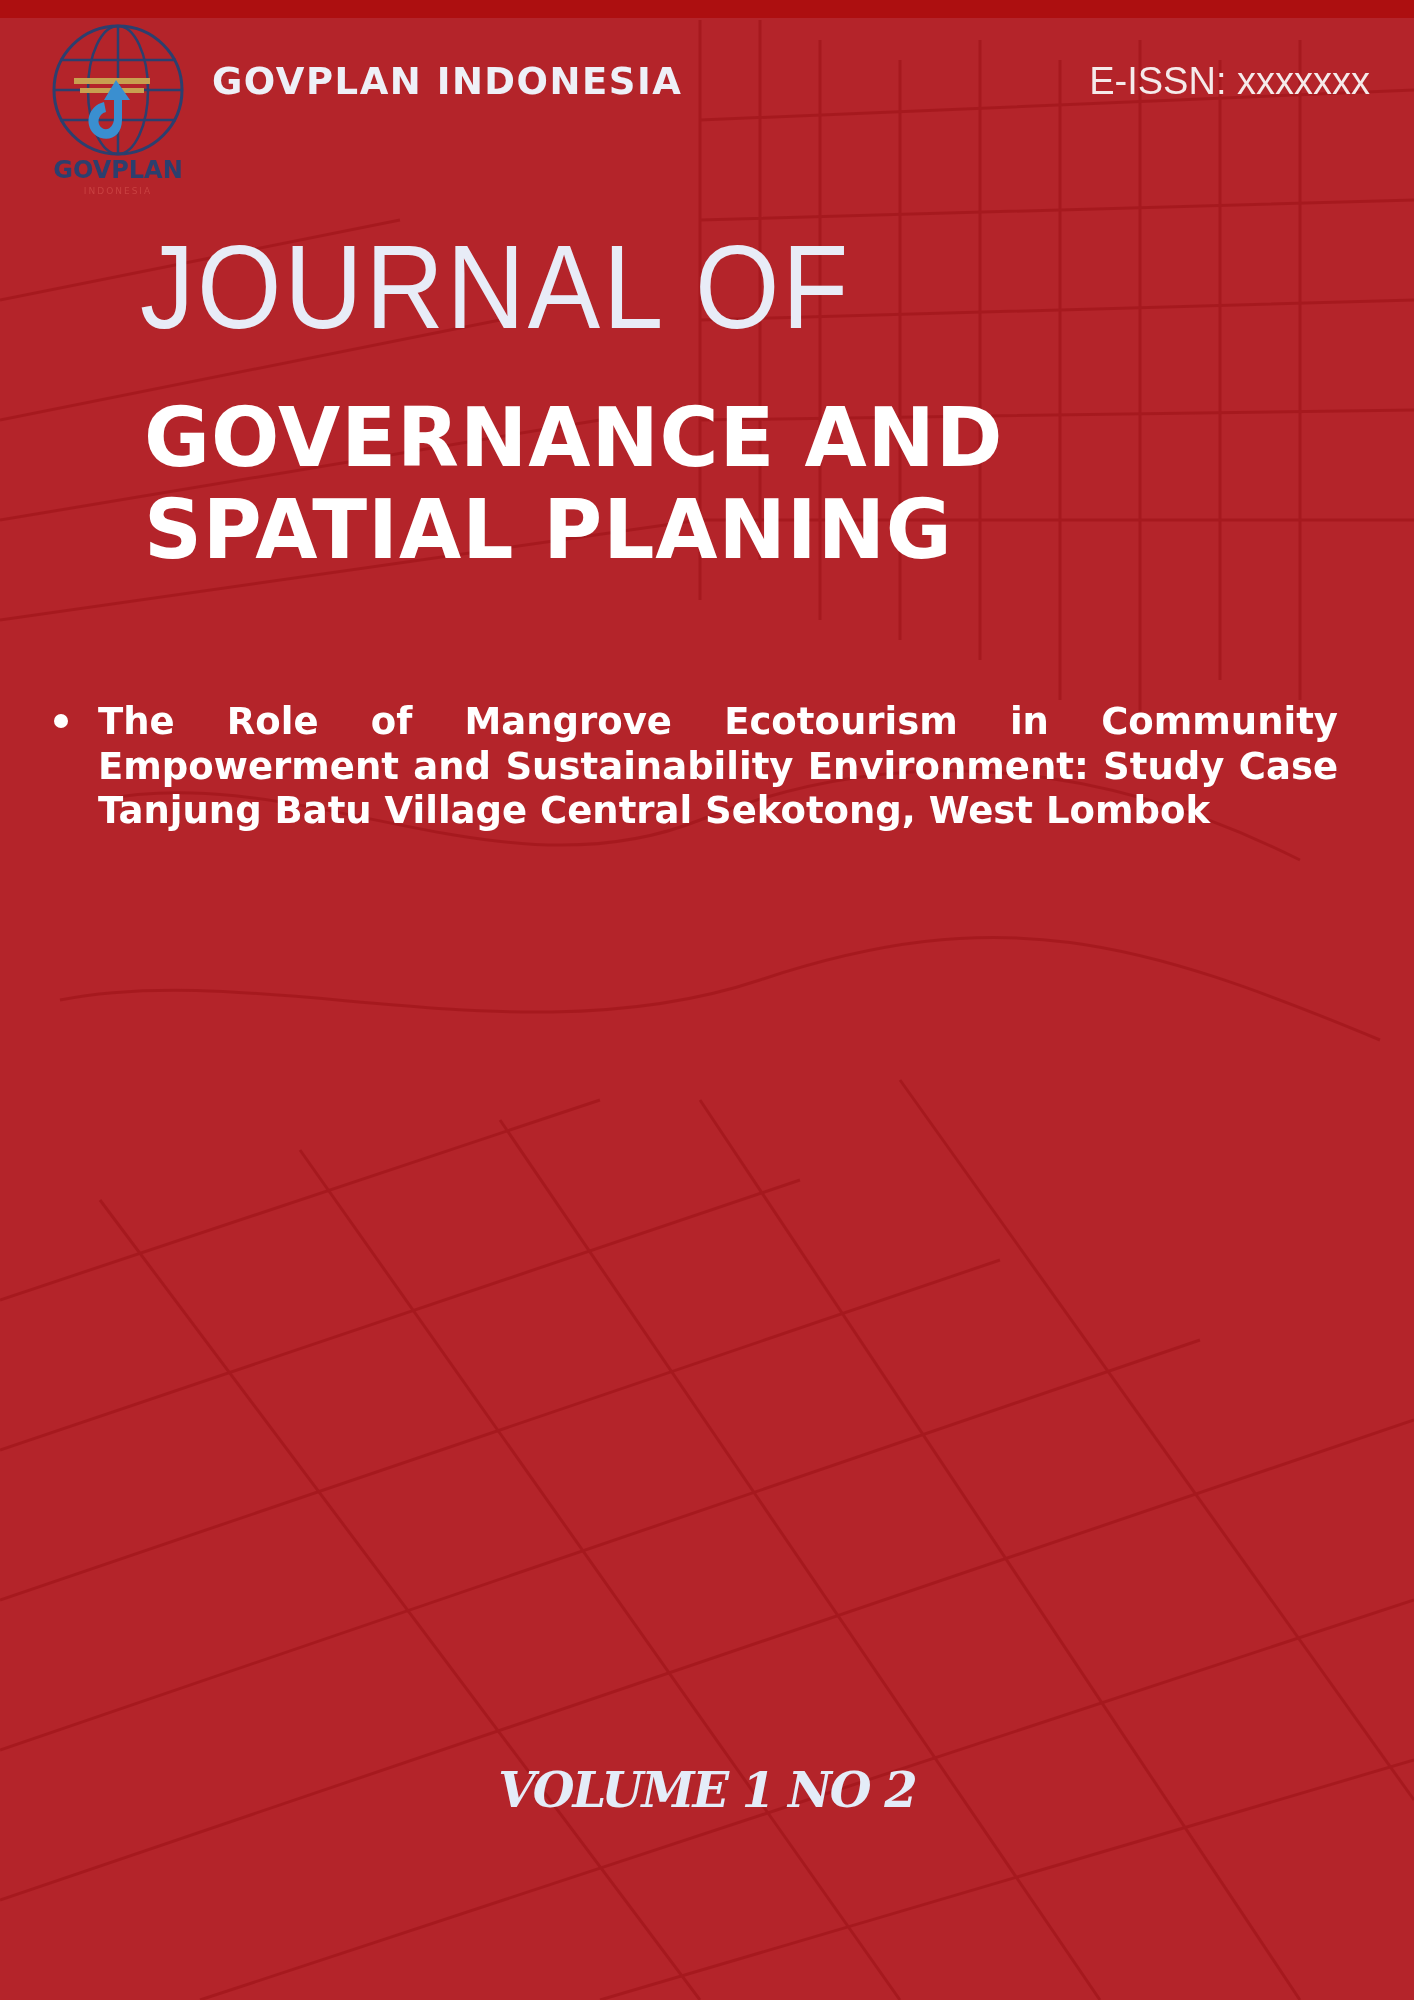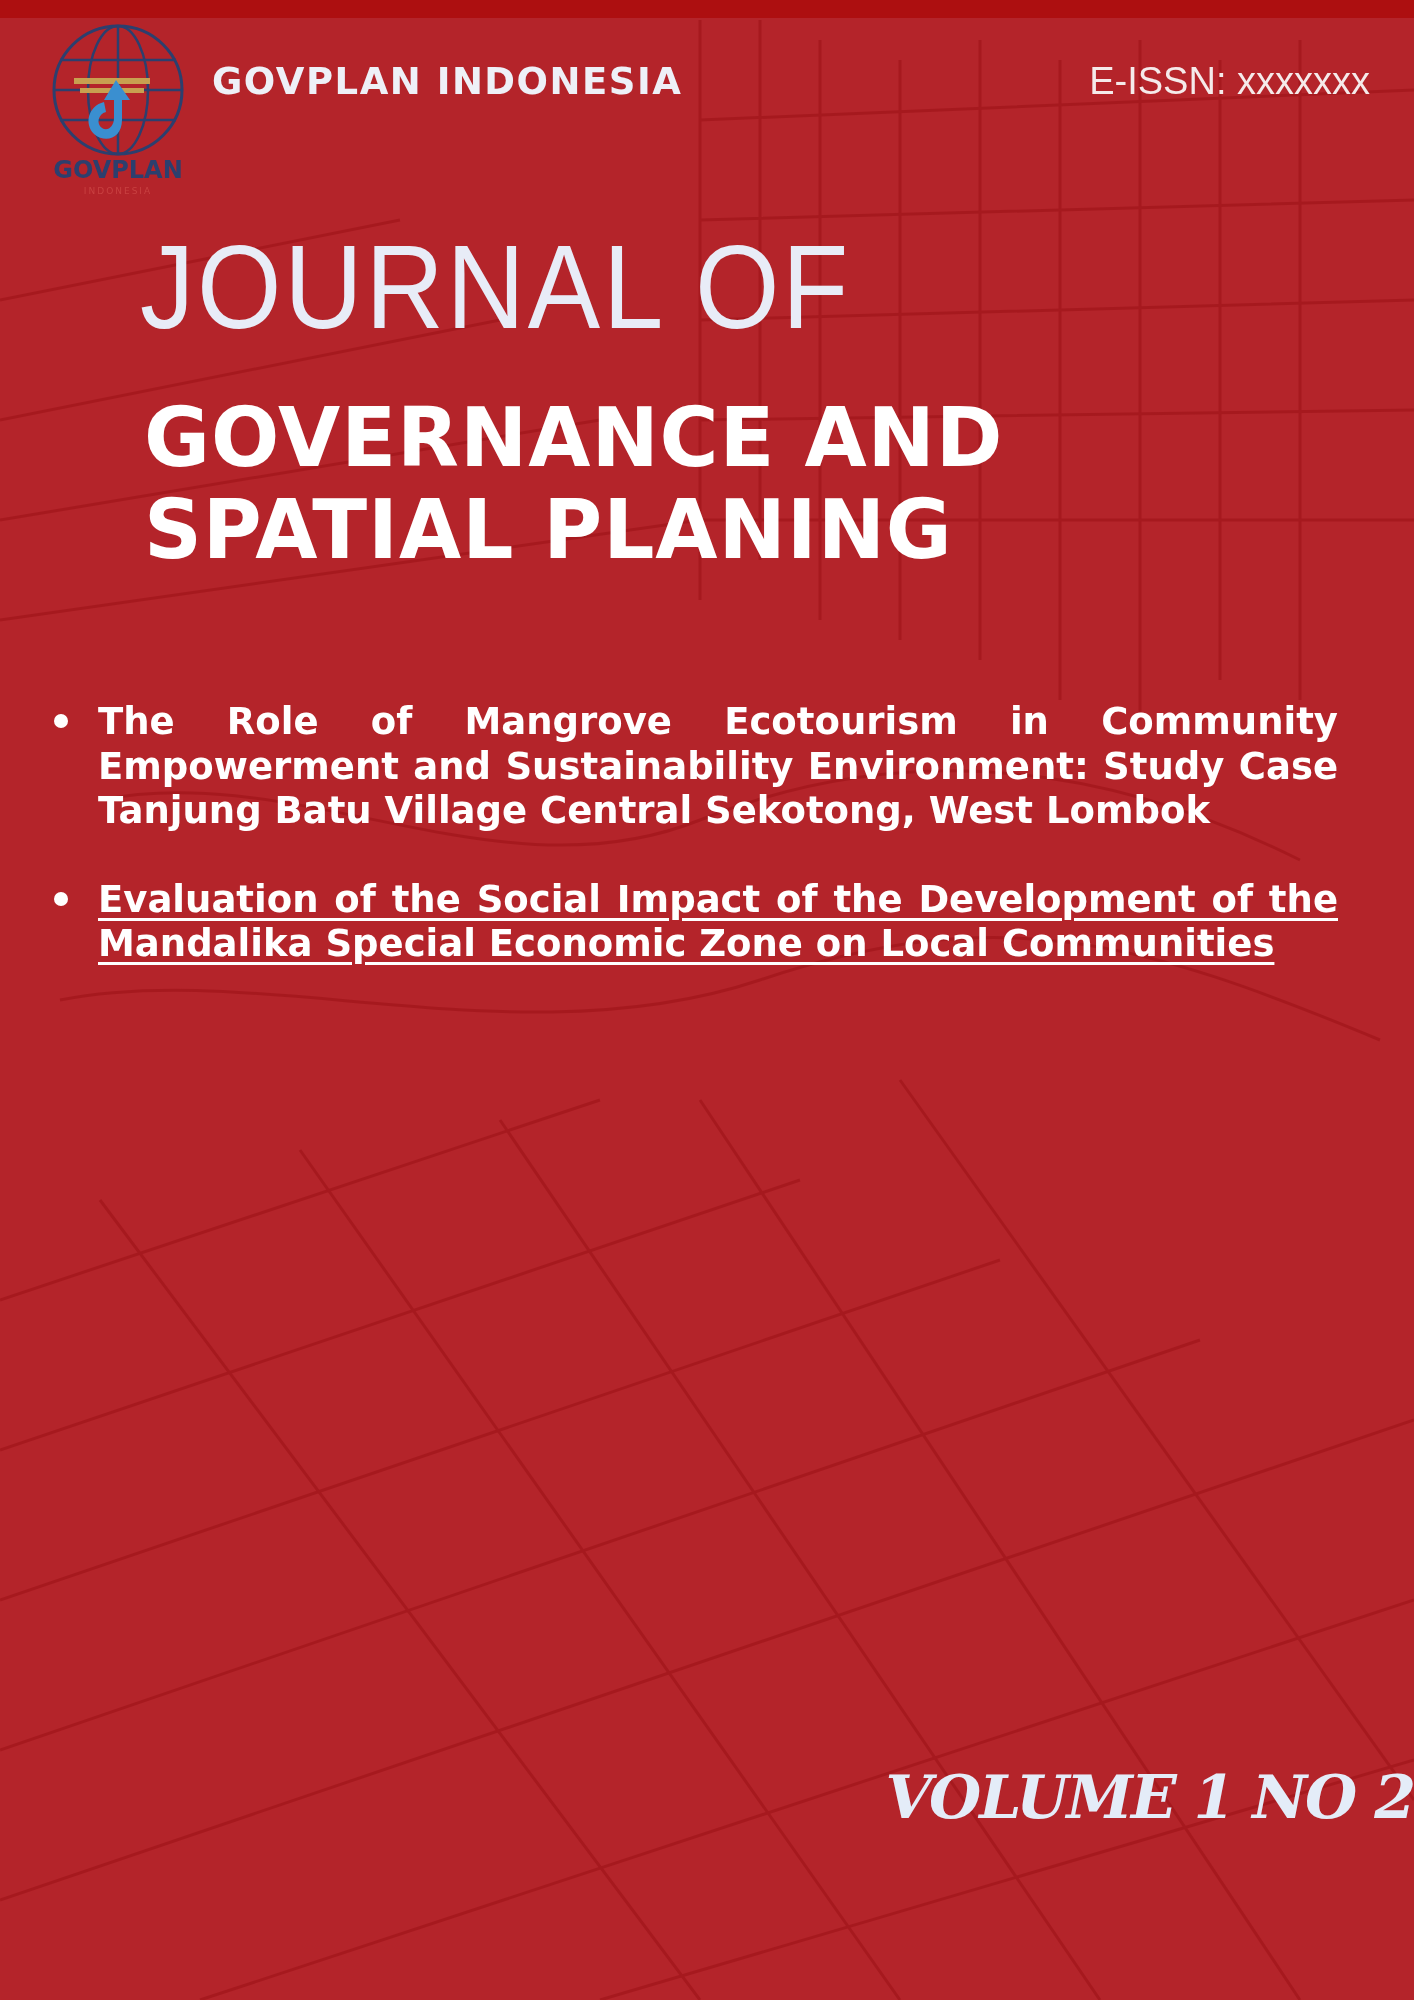--- a/index.html
+++ b/index.html
@@ -39,23 +39,23 @@
     font-family:"DejaVu Sans", sans-serif; font-weight:bold;
     font-size:37px; line-height:44.5px; text-align:justify;
     margin-bottom:44px;
   }
   .article .bullet {
     position:absolute; left:6px; top:14px; width:14px; height:14px;
     background:#fff; border-radius:50%;
   }
   .article.linked .text { text-decoration:underline; text-decoration-thickness:3px; text-underline-offset:6px; }
   .volume {
-    position:absolute; left:0; width:1414px; top:1762px; text-align:right;
+    position:absolute; left:0; width:1414px; top:1762px; text-align:center;
     color:#e4ecf8; font-family:"DejaVu Serif", serif; font-weight:bold; font-style:italic;
-    font-size:60px; letter-spacing:-2px;
+    font-size:48px; letter-spacing:-2px;
   }
 </style>
 </head>
 <body>
 
 <div class="topbar"></div>
 
 <svg class="bg-sketch" viewBox="0 0 1414 2000">
   <g stroke="#9c1116" stroke-width="3" fill="none">
     <path d="M700 20 L700 600 M760 20 L760 560 M820 40 L820 620 M900 60 L900 640 M980 40 L980 660 M1060 60 L1060 700 M1140 40 L1140 720 M1220 60 L1220 680 M1300 40 L1300 700"></path>
@@ -91,19 +91,15 @@
 <div class="title-bold">
   <div>GOVERNANCE AND</div>
   <div>SPATIAL PLANING</div>
 </div>
 
 <ul class="articles">
   <li class="article">
     <span class="bullet"></span>
     <span class="text">The Role of Mangrove Ecotourism in Community Empowerment and Sustainability Environment: Study Case Tanjung Batu Village Central Sekotong, West Lombok</span>
   </li>
-  <li class="article linked">
-    <span class="bullet"></span>
-    <span class="text">Evaluation of the Social Impact of the Development of the Mandalika Special Economic Zone on Local Communities</span>
-  </li>
 </ul>
 
 <div class="volume">VOLUME 1 NO 2</div>
 
 </body></html>

